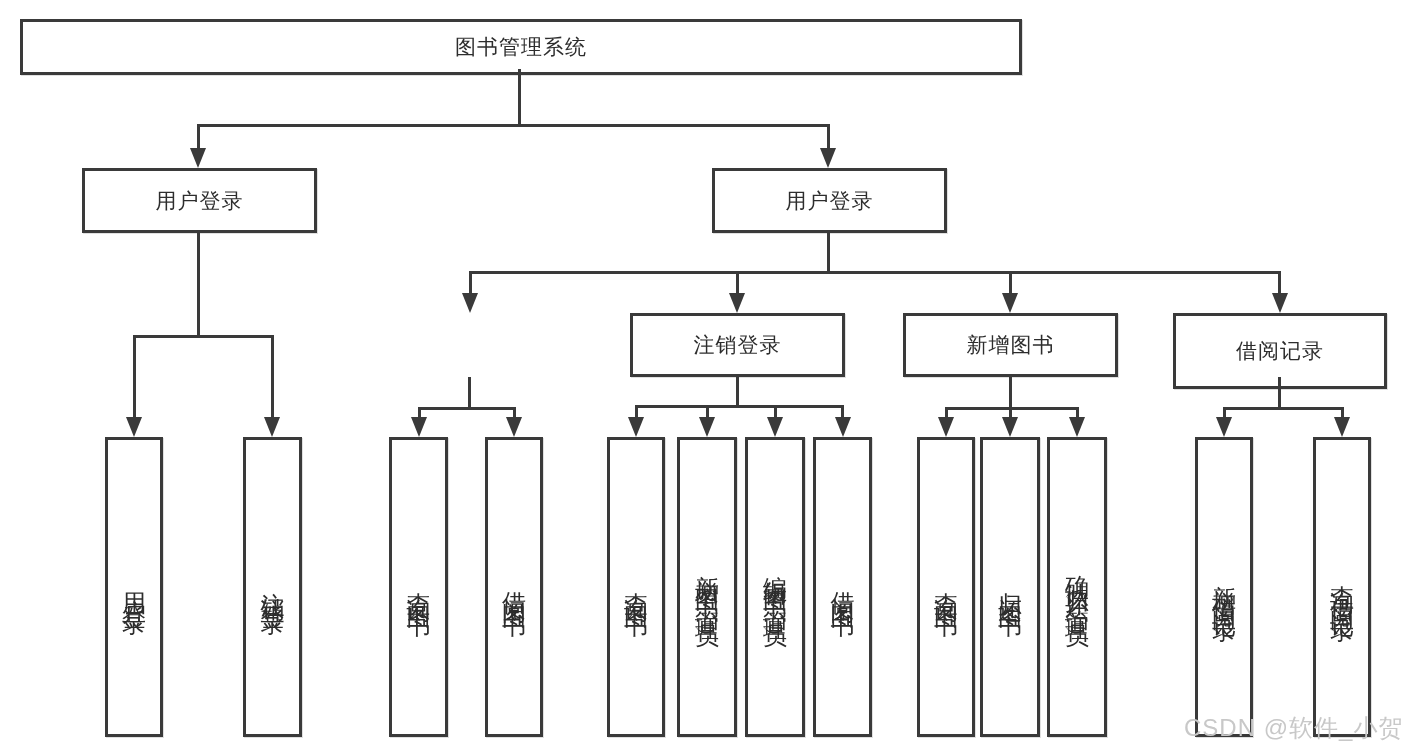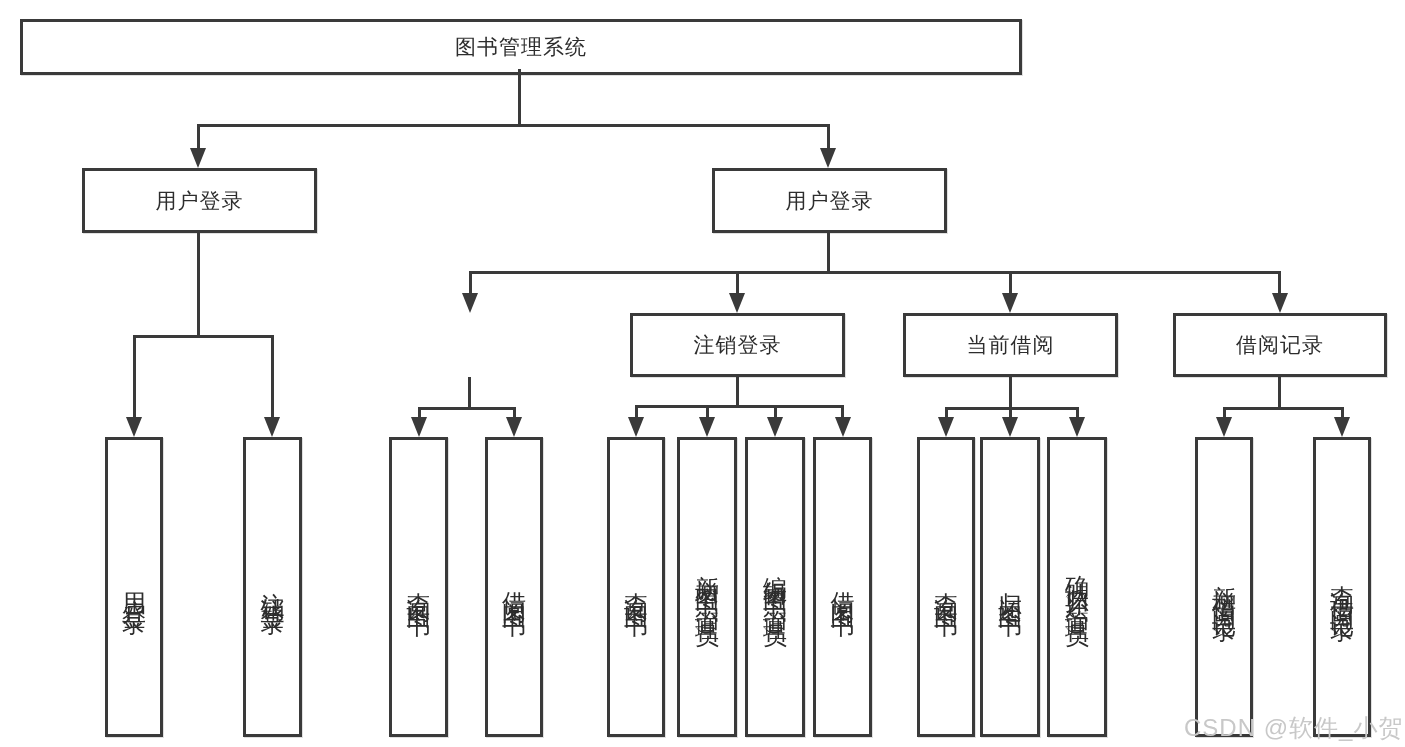--- a/index.html
+++ b/index.html
@@ -76,24 +76,24 @@
   <div class="node" style="left:712px;top:168px;width:235px;height:65px;">
     <span>用户登录</span>
   </div>
 
 
   <div class="node" style="left:630px;top:313px;width:215px;height:64px;">
     <span>注销登录</span>
   </div>
 
   <div class="node" style="left:903px;top:313px;width:215px;height:64px;">
-    <span>当前借阅</span>
-  </div>
-
-  <div class="node" style="left:1173px;top:313px;width:214px;height:64px;">
+    <span>新增图书</span>
+  </div>
+
+  <div class="node" style="left:1173px;top:313px;width:214px;height:76px;">
     <span>借阅记录</span>
   </div>
 
   <div class="leaf" style="left:105px;width:58px;">
     <span class="vtext">用户登录</span>
   </div>
   <div class="leaf" style="left:243px;width:59px;">
     <span class="vtext">注销登录</span>
   </div>
 

